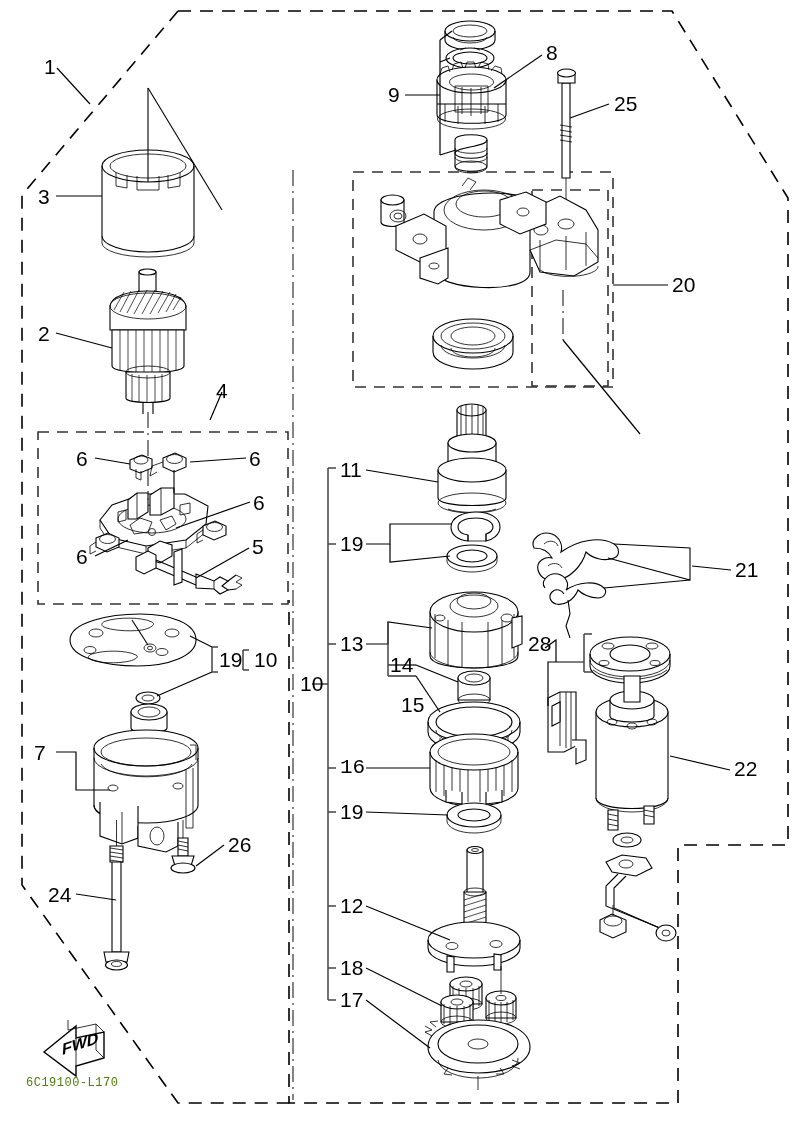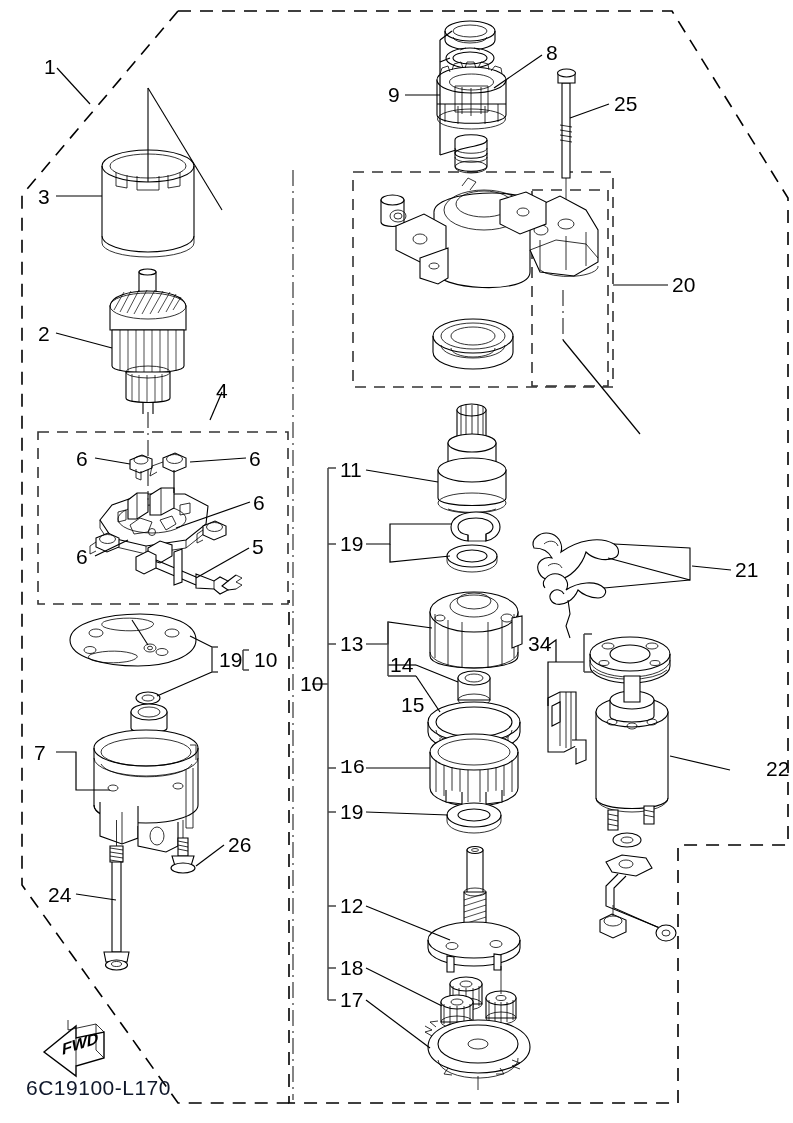--- a/index.html
+++ b/index.html
@@ -25,23 +25,23 @@
     position:absolute;
     font-family:"Liberation Sans", sans-serif;
     font-size:21px;
     line-height:21px;
     color:#000;
     white-space:nowrap;
     letter-spacing:0px;
   }
   .partno{
     position:absolute;
-    font-family:Liberation Sans, sans-serif;
-    font-size:21px;
-    color:#0f172a;
+    font-family:Liberation Mono, monospace;
+    font-size:12px;
+    color:#4d7c0f;
     white-space:nowrap;
     letter-spacing:0.5px;
   }
   .fwdtxt{
     position:absolute;
     font-family:"Liberation Sans", sans-serif;
     font-weight:bold;
     font-size:16px;
     color:#000;
   }
@@ -646,20 +646,20 @@
 <div class="lbl" style="left:340px; top:633px;">13</div>
 <div class="lbl" style="left:390px; top:654px;">14</div>
 <div class="lbl" style="left:401px; top:665px;margin-top:29px;">15</div>
 <div class="lbl" style="left:300px; top:673px;">10</div>
 <div class="lbl" style="left:340px; top:757px;font-family:Liberation Mono, monospace;">16</div>
 <div class="lbl" style="left:340px; top:801px;">19</div>
 <div class="lbl" style="left:340px; top:895px;">12</div>
 <div class="lbl" style="left:340px; top:957px;">18</div>
 <div class="lbl" style="left:340px; top:989px;text-align:right;">17</div>
 <div class="lbl" style="left:735px; top:559px;">21</div>
-<div class="lbl" style="left:528px; top:633px;">34</div>
-<div class="lbl" style="left:734px; top:758px;margin-left:32px;">22</div>
+<div class="lbl" style="left:528px; top:633px;">28</div>
+<div class="lbl" style="left:734px; top:758px;">22</div>
 
 <div class="fwdtxt" style="left:62px; top:1035px; transform:skewY(-18deg) skewX(-4deg);">FWD</div>
 
 <div class="partno" style="left:26px; top:1076px;">6C19100-L170</div>
 
 </div>
 
 </body></html>

